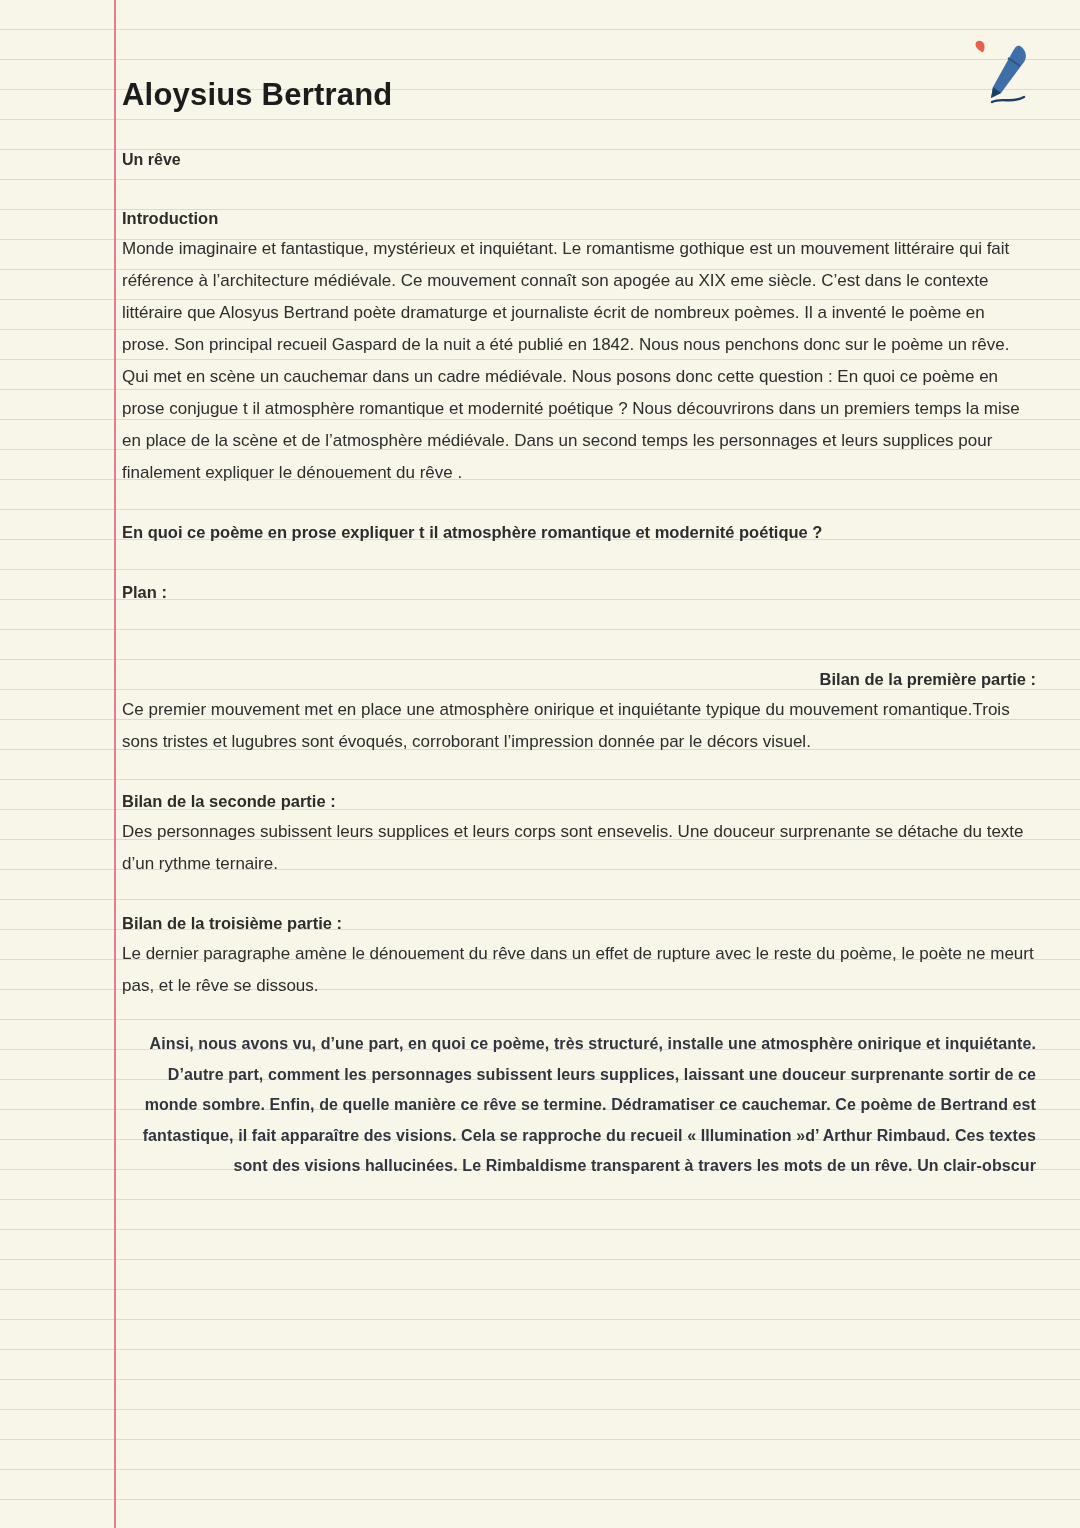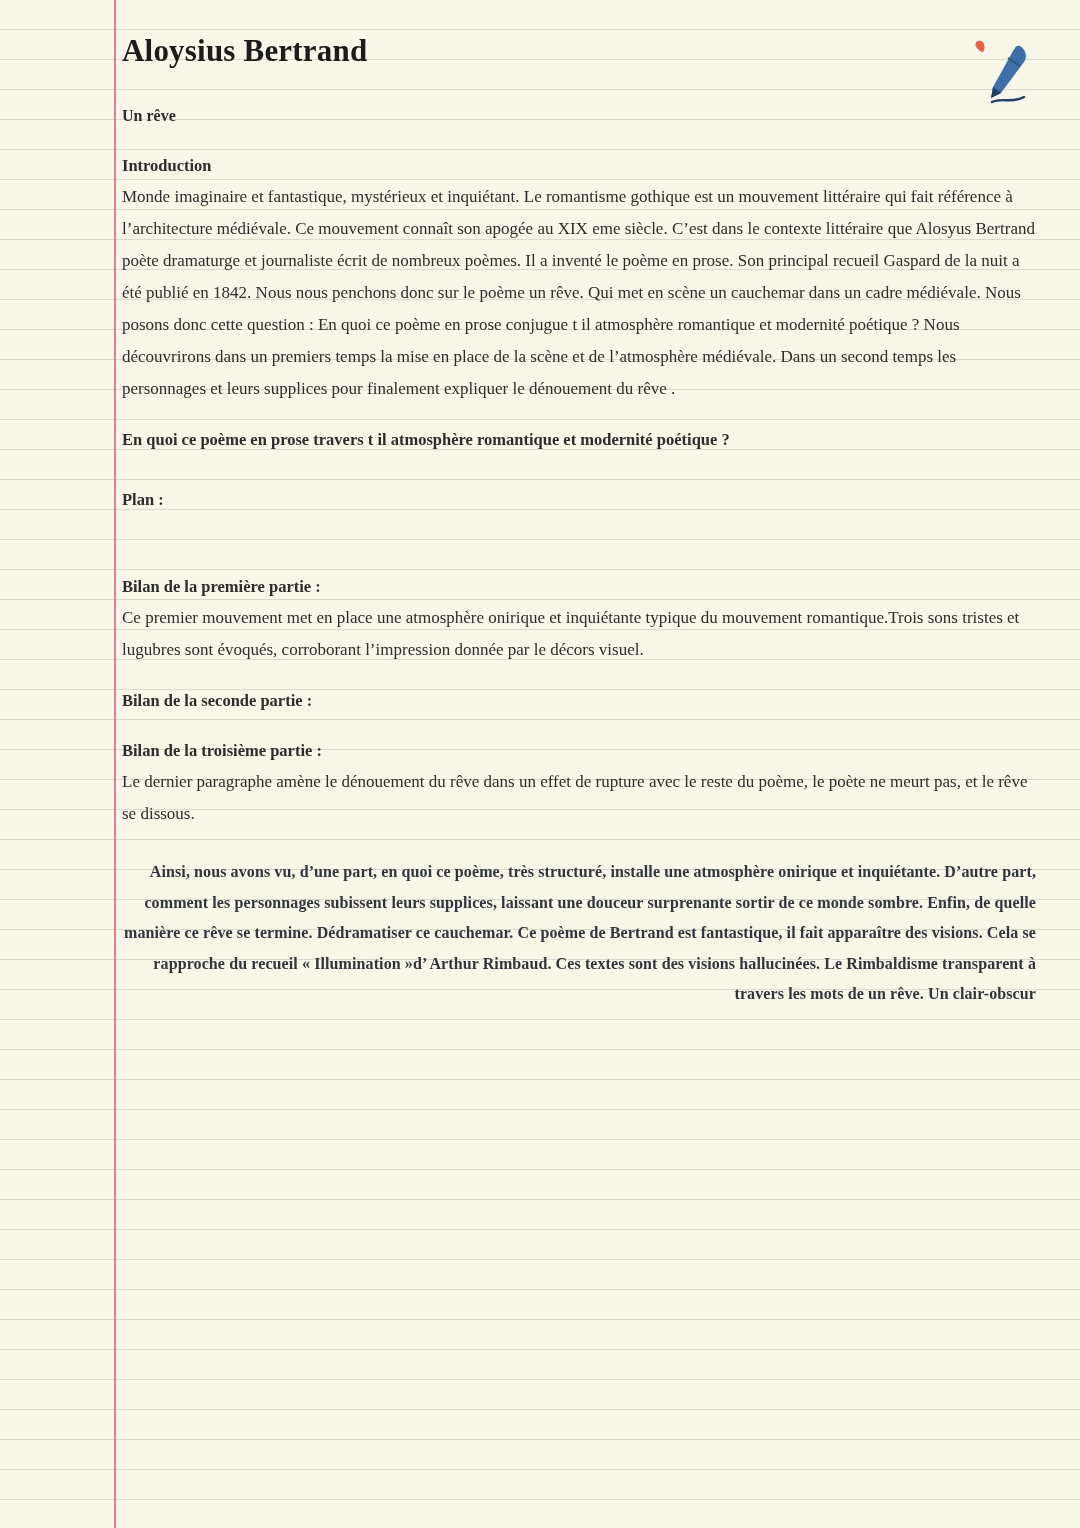--- a/index.html
+++ b/index.html
@@ -39,22 +39,21 @@
   .pen-icon {
     position: absolute;
     top: 38px;
     right: 48px;
     width: 64px;
     height: 70px;
   }
 
   .content {
     position: relative;
-    padding: 34px 44px 0 122px;
-    font-family: Liberation Serif, serif;
+    padding: 78px 44px 0 122px;
   }
 
   .doc-title {
     font-size: 31px;
     font-weight: bold;
     line-height: 34px;
     color: #1c1c1c;
     letter-spacing: 0.2px;
   }
 
@@ -78,23 +77,23 @@
     line-height: 30px;
   }
 
   .body-text {
     font-size: 17px;
     line-height: 32px;
     font-weight: normal;
     color: #2d2d2d;
   }
 
-  .mt-sm { margin-top: 20px; }
+  .mt-sm { margin-top: 28px; }
   .mt-md { margin-top: 30px; }
-  .mt-lg { margin-top: 57px; }
+  .mt-lg { margin-top: 57px; text-align: right; }
 
   .plan-list {
     list-style: none;
     margin-top: 30px;
   }
   .plan-list li {
     font-size: 16.5px;
     line-height: 30px;
   }
 
@@ -132,29 +131,30 @@
 
   <div class="content">
 
     <h1 class="doc-title">Aloysius Bertrand</h1>
 
     <div class="doc-heading">Un rêve</div>
 
     <div class="section-heading mt-sm">Introduction</div>
     <p class="body-text">Monde imaginaire et fantastique, mystérieux et inquiétant. Le romantisme gothique est un mouvement littéraire qui fait référence à l’architecture médiévale. Ce mouvement connaît son apogée au XIX eme siècle. C’est dans le contexte littéraire que Alosyus Bertrand poète dramaturge et journaliste écrit de nombreux poèmes. Il a inventé le poème en prose. Son principal recueil Gaspard de la nuit a été publié en 1842. Nous nous penchons donc sur le poème un rêve. Qui met en scène un cauchemar dans un cadre médiévale. Nous posons donc cette question : En quoi ce poème en prose conjugue t il atmosphère romantique et modernité poétique ? Nous découvrirons dans un premiers temps la mise en place de la scène et de l’atmosphère médiévale. Dans un second temps les personnages et leurs supplices pour finalement expliquer le dénouement du rêve .</p>
 
-    <div class="section-heading mt-sm">En quoi ce poème en prose travers t il atmosphère romantique et modernité poétique ?</div>
+    <div class="section-heading mt-sm">En quoi ce poème en prose expliquer t il atmosphère romantique et modernité poétique ?</div>
 
     <div class="section-heading mt-md">Plan :</div>
 
 
     <div class="section-heading mt-lg">Bilan de la première partie :</div>
     <p class="body-text">Ce premier mouvement met en place une atmosphère onirique et inquiétante typique du mouvement romantique.Trois sons tristes et lugubres sont évoqués, corroborant l’impression donnée par le décors visuel.</p>
 
     <div class="section-heading mt-sm">Bilan de la seconde partie :</div>
+    <p class="body-text">Des personnages subissent leurs supplices et leurs corps sont ensevelis. Une douceur surprenante se détache du texte d’un rythme ternaire.</p>
 
     <div class="section-heading mt-sm">Bilan de la troisième partie :</div>
     <p class="body-text">Le dernier paragraphe amène le dénouement du rêve dans un effet de rupture avec le reste du poème, le poète ne meurt pas, et le rêve se dissous.</p>
 
     <p class="conclusion">Ainsi, nous avons vu, d’une part, en quoi ce poème, très structuré, installe une atmosphère onirique et inquiétante. D’autre part, comment les personnages subissent leurs supplices, laissant une douceur surprenante sortir de ce monde sombre. Enfin, de quelle manière ce rêve se termine. Dédramatiser ce cauchemar. Ce poème de Bertrand est fantastique, il fait apparaître des visions. Cela se rapproche du recueil « Illumination »d’ Arthur Rimbaud. Ces textes sont des visions hallucinées. Le Rimbaldisme transparent à travers les mots de un rêve. Un clair-obscur</p>
 
   </div>
 </div>
 
 </body></html>

